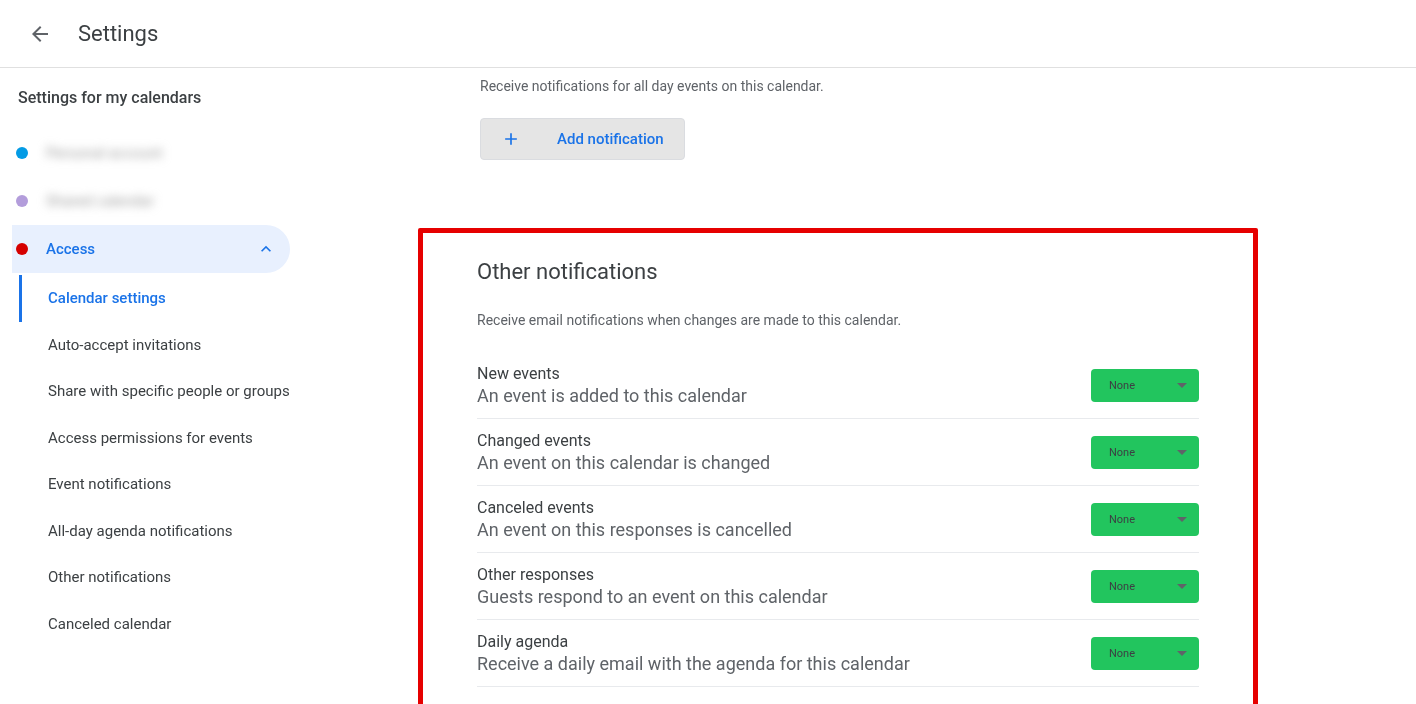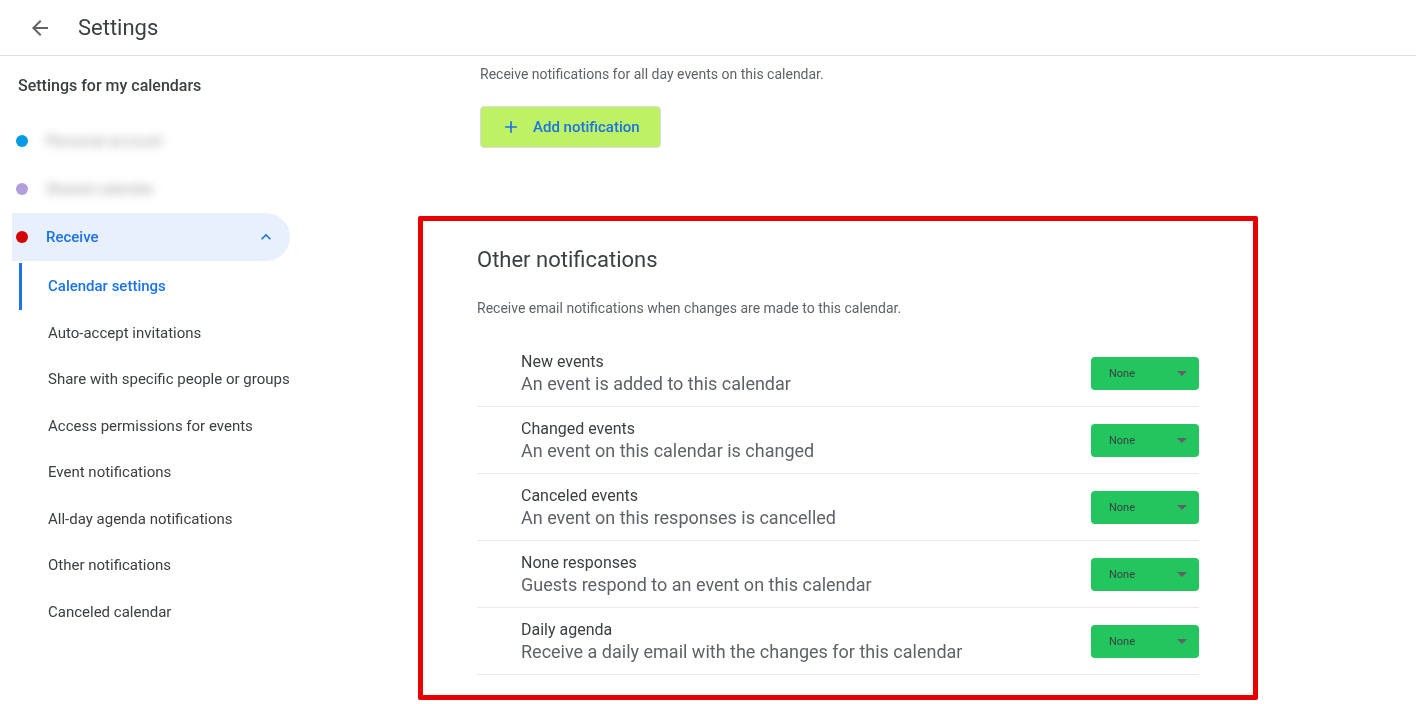--- a/index.html
+++ b/index.html
@@ -5,21 +5,21 @@
   * { box-sizing: border-box; margin: 0; padding: 0; }
   body {
     font-family: 'Google Sans', Roboto, Arial, sans-serif;
     background: #fff;
     color: #202124;
     width: 1416px;
     height: 704px;
     overflow: hidden;
   }
   .header {
-    height: 56px;
+    height: 68px;
     display: flex;
     align-items: center;
     padding: 0 20px;
     border-bottom: 1px solid #e0e0e0;
   }
   .back-arrow {
     width: 40px;
     height: 40px;
     display: flex;
     align-items: center;
@@ -113,21 +113,22 @@
   .add-notif-btn {
     display: inline-flex;
     align-items: center;
     border: 1px solid #dadce0;
     border-radius: 4px;
     padding: 10px 20px;
     color: #1a73e8;
     font-size: 15px;
     font-weight: 500;
     cursor: pointer;
-    background: #bef264;
+    background: #e5e5e5;
+    gap: 24px;
   }
   .add-notif-btn .plus {
     margin-right: 12px;
     display: flex;
   }
   .highlight-box {
     border: 5px solid #e60000;
     border-radius: 2px;
     margin-top: 68px;
     padding: 26px 54px 20px 54px;
@@ -145,21 +146,21 @@
     color: #5f6368;
     margin-bottom: 24px;
   }
   .notif-row {
     display: flex;
     align-items: center;
     justify-content: space-between;
     padding: 12px 0;
     border-bottom: 1px solid #e8eaed;
   }
-  .notif-text { flex: 1; margin-left: 44px; }
+  .notif-text { flex: 1; }
   .notif-title {
     font-size: 16px;
     color: #3c4043;
     margin-bottom: 2px;
   }
   .notif-sub {
     font-size: 18px;
     color: #5f6368;
   }
   .dropdown {
@@ -202,21 +203,21 @@
       <span class="cal-label blurred">Personal account</span>
     </div>
 
     <div class="cal-item">
       <span class="cal-dot" style="background:#b39ddb"></span>
       <span class="cal-label blurred">Shared calendar</span>
     </div>
 
     <div class="cal-item selected">
       <span class="cal-dot" style="background:#d50000"></span>
-      <span class="cal-label">Receive</span>
+      <span class="cal-label">Access</span>
       <span class="chevron">
         <svg width="20" height="20" viewBox="0 0 24 24" fill="#1a73e8">
             <path d="M7.41 15.41L12 10.83l4.59 4.58L18 14l-6-6-6 6z"></path>
           </svg>
       </span>
     </div>
 
     <div class="subnav">
       <div class="subnav-item active">Calendar settings</div>
       <div class="subnav-item">Auto-accept invitations</div>
@@ -285,37 +286,37 @@
           <span class="tri">
               <svg width="10" height="5" viewBox="0 0 10 5" fill="#5f6368">
                 <path d="M0 0l5 5 5-5z"></path>
               </svg>
             </span>
         </div>
       </div>
 
       <div class="notif-row">
         <div class="notif-text">
-          <div class="notif-title">None responses</div>
+          <div class="notif-title">Other responses</div>
           <div class="notif-sub">Guests respond to an event on this calendar</div>
         </div>
         <div class="dropdown">
           <span>None</span>
           <span class="tri">
               <svg width="10" height="5" viewBox="0 0 10 5" fill="#5f6368">
                 <path d="M0 0l5 5 5-5z"></path>
               </svg>
             </span>
         </div>
       </div>
 
       <div class="notif-row">
         <div class="notif-text">
           <div class="notif-title">Daily agenda</div>
-          <div class="notif-sub">Receive a daily email with the changes for this calendar</div>
+          <div class="notif-sub">Receive a daily email with the agenda for this calendar</div>
         </div>
         <div class="dropdown">
           <span>None</span>
           <span class="tri">
               <svg width="10" height="5" viewBox="0 0 10 5" fill="#5f6368">
                 <path d="M0 0l5 5 5-5z"></path>
               </svg>
             </span>
         </div>
       </div>

